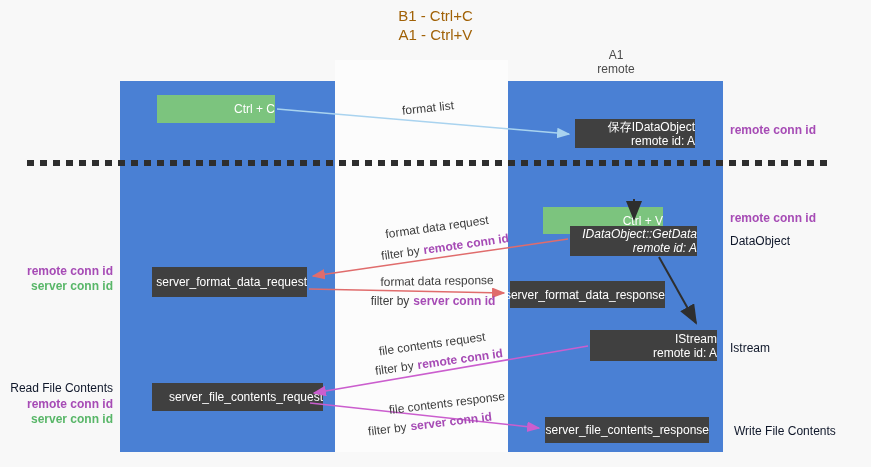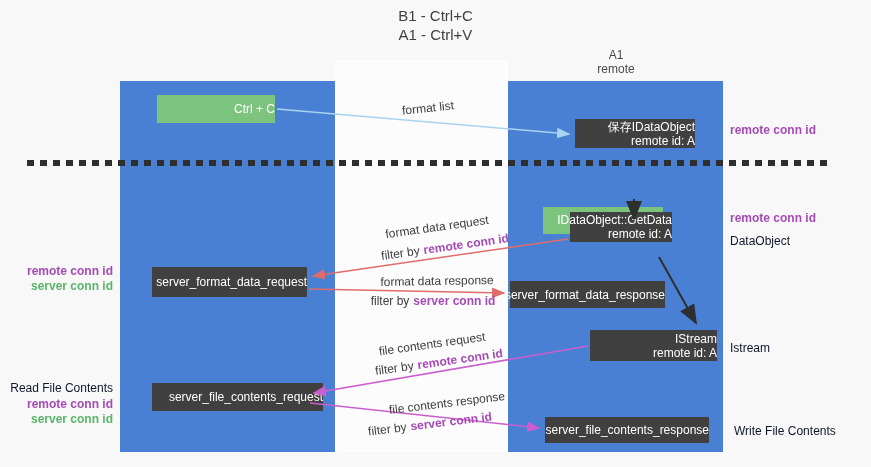--- a/index.html
+++ b/index.html
@@ -1,21 +1,21 @@
 <!DOCTYPE html>
 <html><head>
 <meta charset="utf-8">
 <style>
   html,body { margin:0; padding:0; background:#f8f8f8; font-family:"Liberation Sans", sans-serif; }
   .stage { position:relative; width:871px; height:467px; background:#f8f8f8; overflow:hidden; }
   .mid-strip { position:absolute; left:335px; top:60px; width:173px; height:392px; background:#fcfcfc; }
   .lane { position:absolute; top:81px; width:215px; height:371px; background:#4a80d4; }
   .lane-left { left:120px; }
   .lane-right { left:508px; }
-  .title { position:absolute; left:0; top:6px; width:871px; text-align:center; color:#404040; font-size:15px; line-height:19px; }
+  .title { position:absolute; left:0; top:6px; width:871px; text-align:center; color:#a16207; font-size:15px; line-height:19px; }
   .lane-header { position:absolute; top:48px; transform:translateX(-50%); text-align:center; color:#4a4a4a; font-size:12px; line-height:14px; }
   .dashed-line { position:absolute; left:27px; top:160px; width:806px; height:6px;
     background:repeating-linear-gradient(to right, #2e2e2e 0 7px, transparent 7px 13px); }
   .box { position:absolute; display:flex; flex-direction:column; align-items:flex-end; justify-content:center;
     color:#ffffff; font-size:12px; line-height:14px; text-align:center; }
   .box-green  { background:#7cc47e; }
   .box-orange { background:#404040; }
   .flow-label { position:absolute; font-size:12px; color:#3d3d3d; white-space:nowrap; transform-origin:center; }
   .side-label { position:absolute; font-size:12px; color:#0f172a; white-space:nowrap; line-height:14px; }
   .align-right { text-align:right; }
@@ -56,21 +56,21 @@
 
   <div class="box box-orange" style="left:575px; top:119px; width:120px; height:29px;">
     <span>保存IDataObject</span>
     <span>remote id: A</span>
   </div>
 
   <div class="box box-green" style="left:543px; top:171px; width:120px; height:27px;margin-top:36px;">
     <span>Ctrl + V</span>
   </div>
 
-  <div class="box box-orange" style="left:570px; top:212px; width:102px; height:30px;">
+  <div class="box box-orange" style="left:570px; top:226px; width:127px; height:30px;font-style:italic;">
     <span>IDataObject::GetData</span>
     <span>remote id: A</span>
   </div>
 
   <div class="box box-orange" style="left:510px; top:281px; width:155px; height:27px;">
     <span>server_format_data_response</span>
   </div>
 
   <div class="box box-orange" style="left:152px; top:267px; width:155px; height:30px;">
     <span>server_format_data_request</span>

